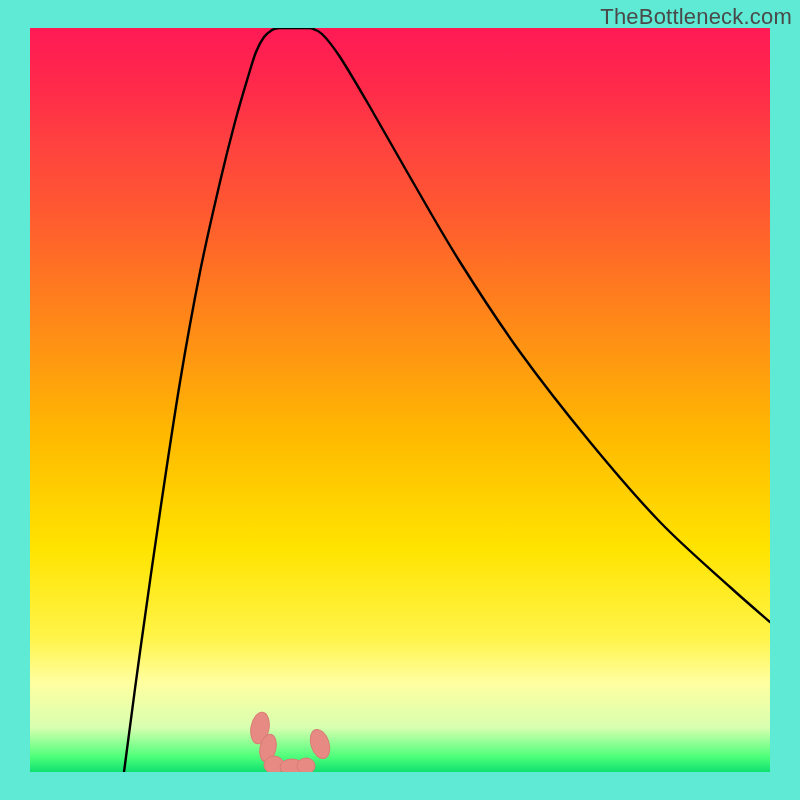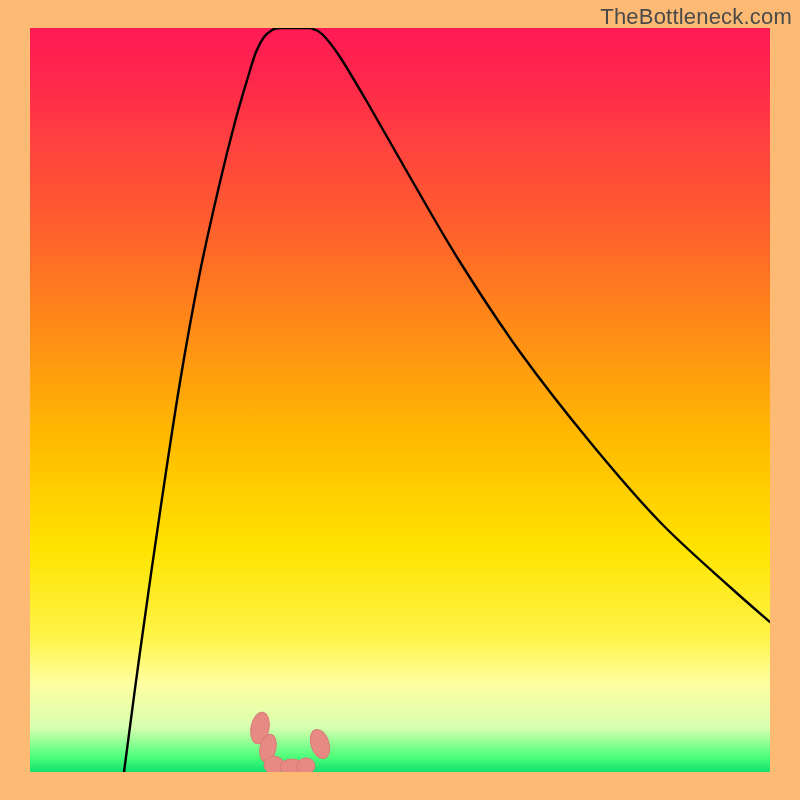--- a/index.html
+++ b/index.html
@@ -8,21 +8,21 @@
     width: 800px;
     height: 800px;
     overflow: hidden;
     background: #000;
     font-family: Arial, Helvetica, sans-serif;
   }
   .frame {
     position: relative;
     width: 800px;
     height: 800px;
-    background: #fdba74;
+    background: #5eead4;
   }
   .plot {
     position: absolute;
     left: 30px;
     top: 28px;
     width: 740px;
     height: 744px;
     background: linear-gradient(to bottom,
       #ff1a55 0%,
       #ff2a4a 8%,

